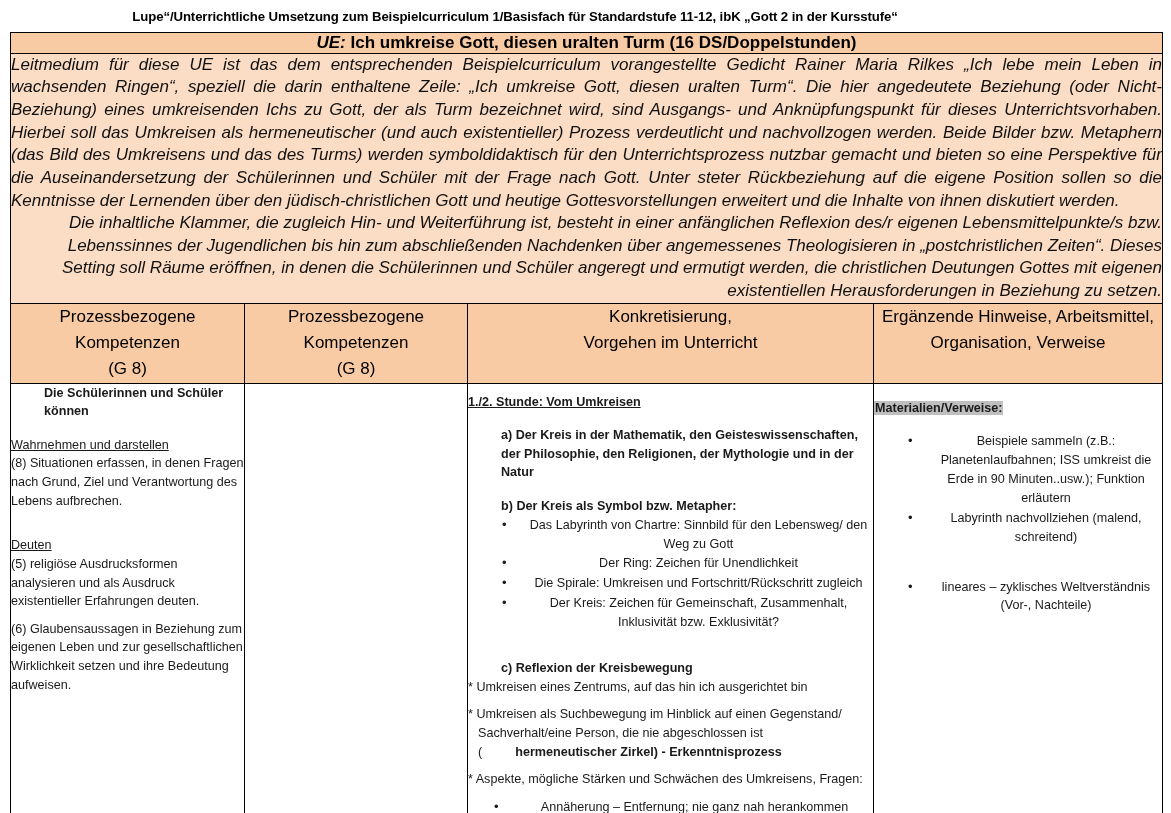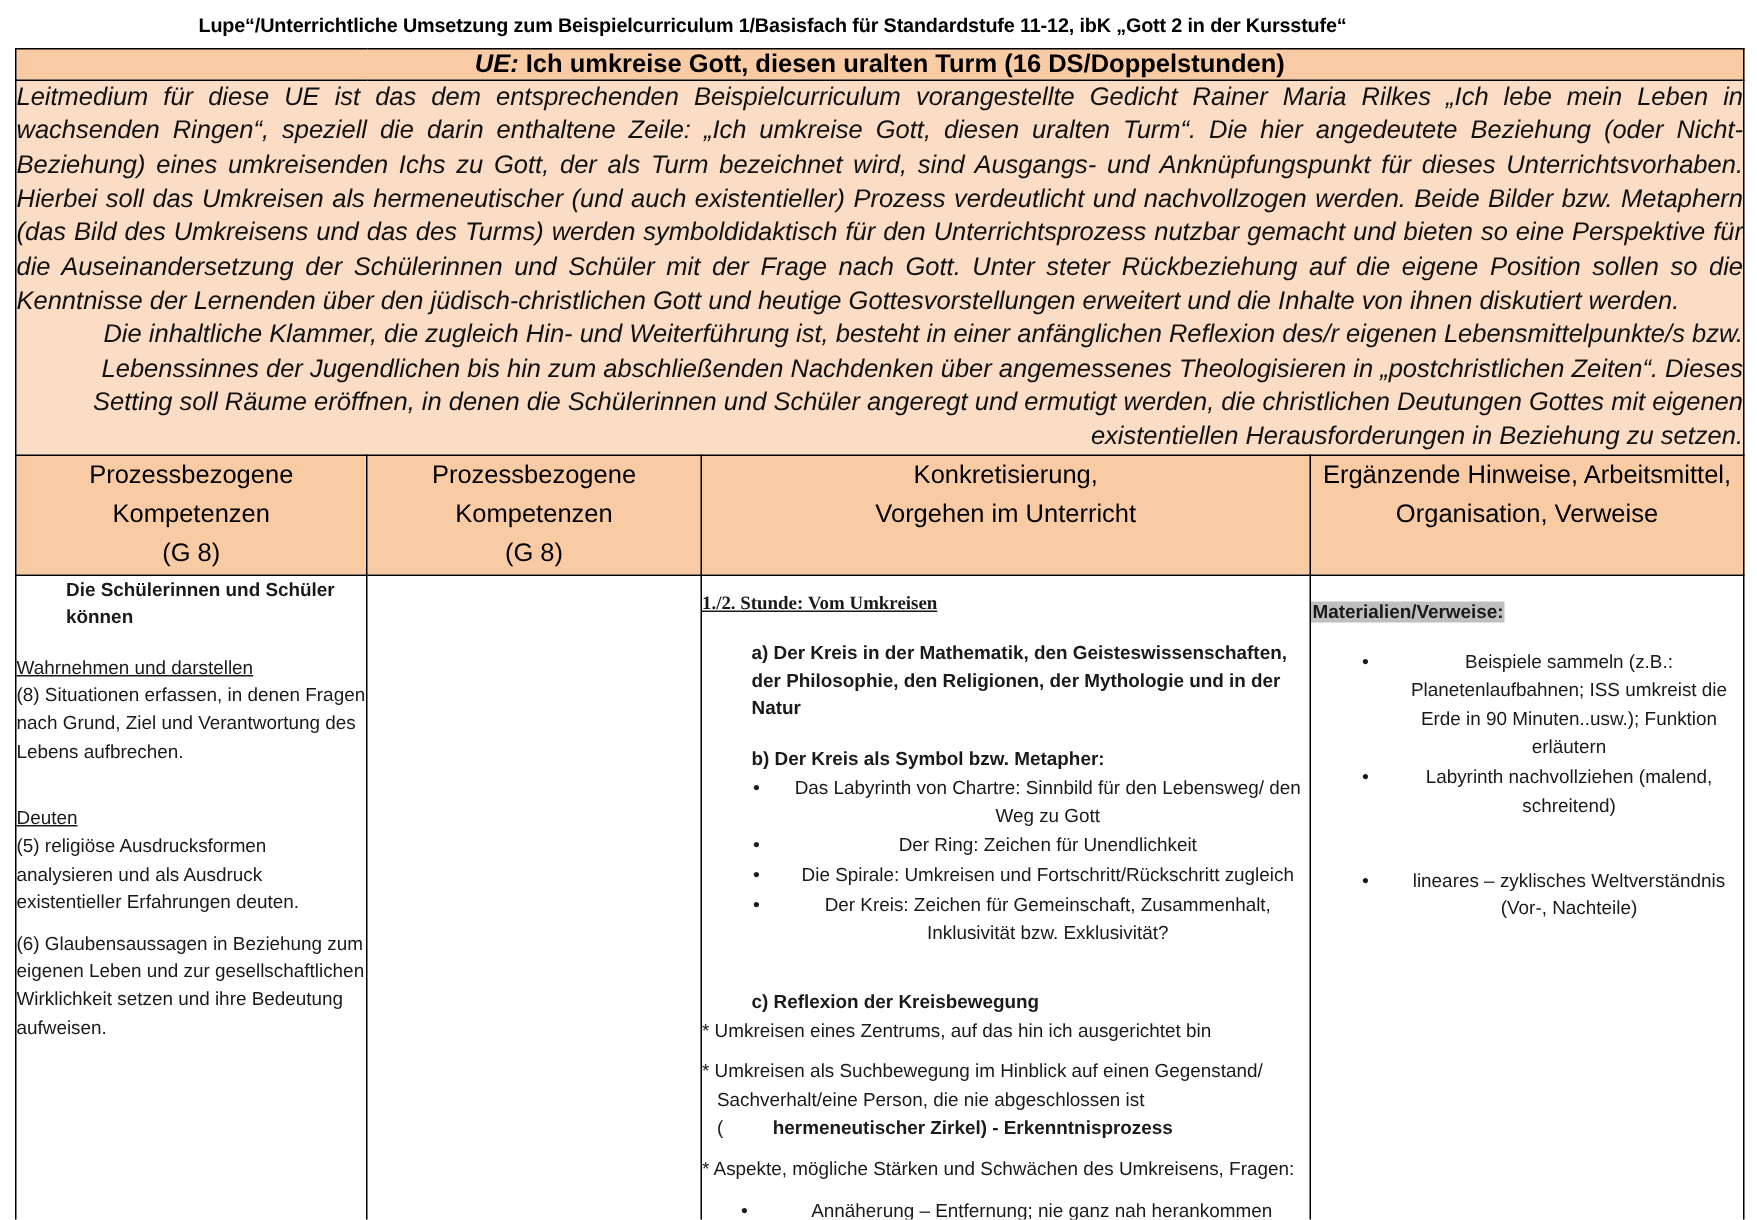--- a/index.html
+++ b/index.html
@@ -102,21 +102,21 @@
   .c3 { width: 406px; }
   .c4 { width: 289px; }
 
   .body-cell p { margin: 0; }
   .sp { height: 15px; }
   .sp-sm { height: 9px; }
   .sp-lg { height: 26px; }
 
   .b { font-weight: bold; padding-left: 33px; }
   .u { text-decoration: underline; }
-  .ub { font-weight: bold; text-decoration: underline; font-family: Liberation Serif, serif; }
+  .ub { font-weight: bold; text-decoration: underline; }
 
   .hl-gray {
     background: #BFBFBF;
     font-weight: bold;
     padding: 0 1px;
   }
 
   
   ul.bl {
     margin: 0;

